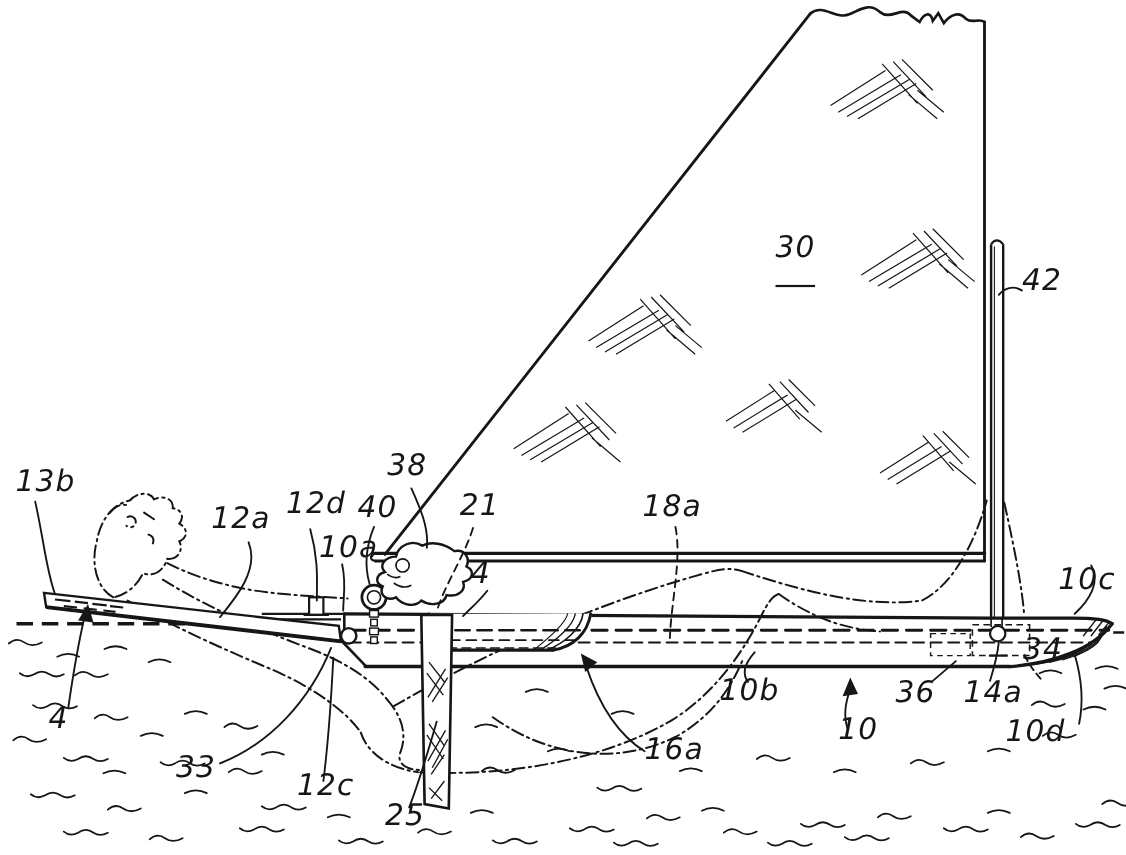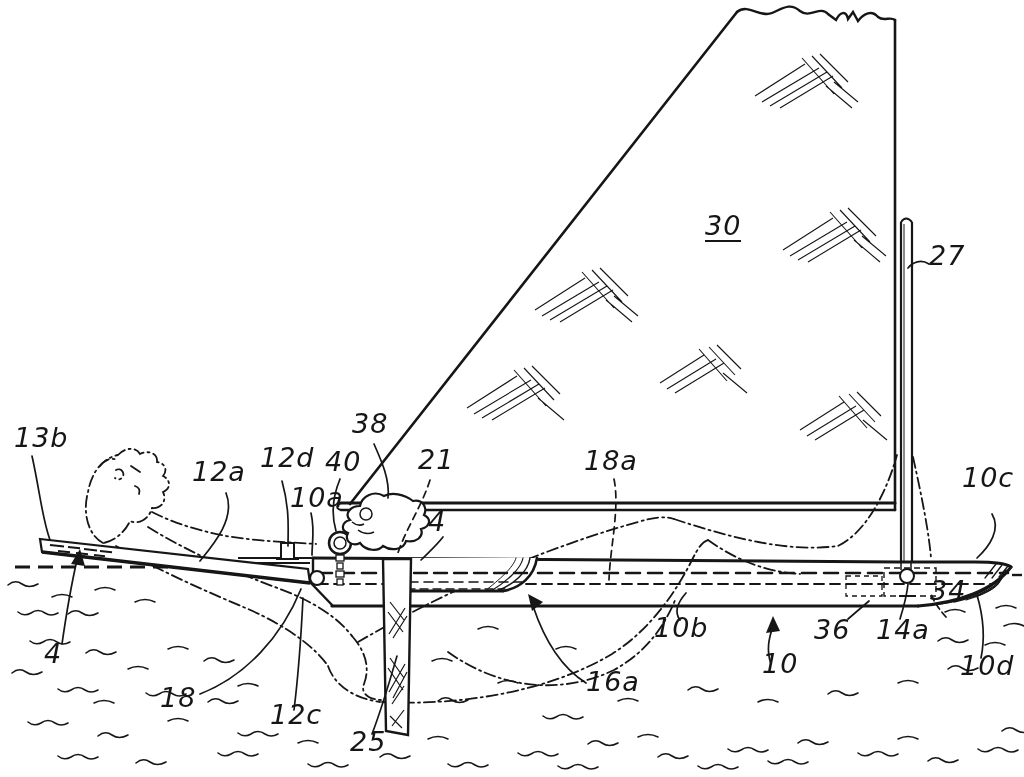--- a/index.html
+++ b/index.html
@@ -1,21 +1,21 @@
 <!DOCTYPE html>
 <html><head>
 <meta charset="utf-8">
 <style>
   html,body{margin:0;padding:0;background:#ffffff;}
   .stage{position:relative;width:1024px;height:777px;background:#ffffff;overflow:hidden;
          font-family:"DejaVu Sans",sans-serif;}
   .stage svg{position:absolute;left:0;top:0;}
   .ref{position:absolute;color:#161616;font-style:italic;font-size:27px;line-height:1;
        letter-spacing:1px;white-space:nowrap;}
-  .ref.u{border-bottom:2.5px solid #161616;padding-bottom:1px;}
+  .ref.u{border-bottom:2.5px solid #161616;padding-bottom:20px;}
 </style>
 </head>
 <body>
 
 <div class="stage">
 <svg width="1024" height="777" viewBox="0 0 1024 777">
   <defs>
     <path id="w1" d="M0,0 Q7,-6 14,-1 Q21,4 30,-1"></path>
     <path id="w2" d="M0,0 Q6,5 13,1 Q20,-4 27,1 Q33,5 40,1"></path>
     <path id="w3" d="M0,0 Q10,-5 20,0"></path>
@@ -238,27 +238,27 @@
     <div class="ref" style="left:14px;top:424px">13b</div>
     <div class="ref" style="left:192px;top:458px">12a</div>
     <div class="ref" style="left:260px;top:444px">12d</div>
     <div class="ref" style="left:290px;top:484px">10a</div>
     <div class="ref" style="left:325px;top:448px">40</div>
     <div class="ref" style="left:352px;top:410px">38</div>
     <div class="ref" style="left:418px;top:446px">21</div>
     <div class="ref" style="left:428px;top:508px">4</div>
     <div class="ref" style="left:584px;top:447px">18a</div>
     <div class="ref u" style="left:705px;top:212px">30</div>
-    <div class="ref" style="left:929px;top:242px">27</div>
-    <div class="ref" style="left:962px;top:464px">10c</div>
+    <div class="ref" style="left:929px;top:242px">42</div>
+    <div class="ref" style="left:962px;top:513px">10c</div>
     <div class="ref" style="left:44px;top:640px">4</div>
-    <div class="ref" style="left:160px;top:684px">18</div>
+    <div class="ref" style="left:160px;top:684px">33</div>
     <div class="ref" style="left:270px;top:701px">12c</div>
     <div class="ref" style="left:350px;top:728px">25</div>
     <div class="ref" style="left:586px;top:668px">16a</div>
     <div class="ref" style="left:654px;top:614px">10b</div>
     <div class="ref" style="left:762px;top:650px">10</div>
     <div class="ref" style="left:814px;top:616px">36</div>
     <div class="ref" style="left:876px;top:616px">14a</div>
     <div class="ref" style="left:930px;top:577px">34</div>
-    <div class="ref" style="left:960px;top:652px">10d</div>
+    <div class="ref" style="left:914px;top:652px">10d</div>
   </div>
 </div>
 
 </body></html>

